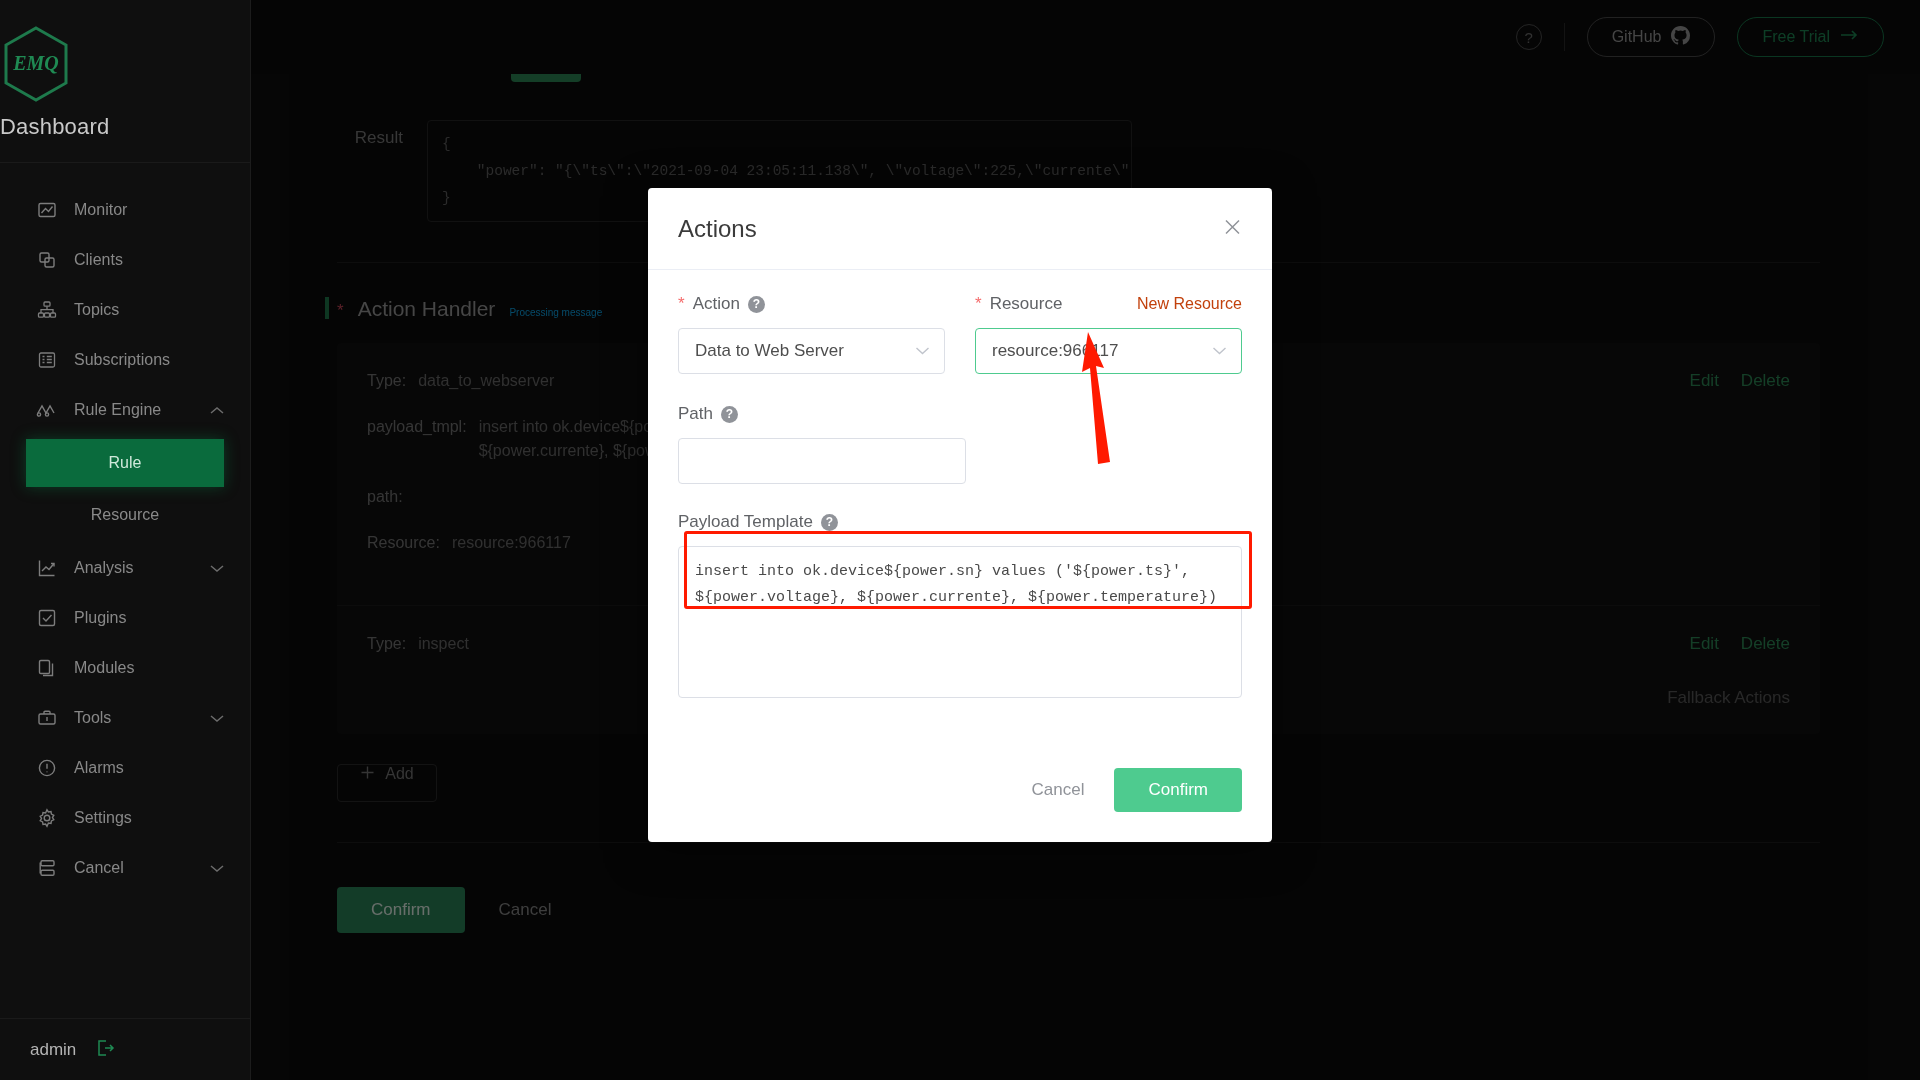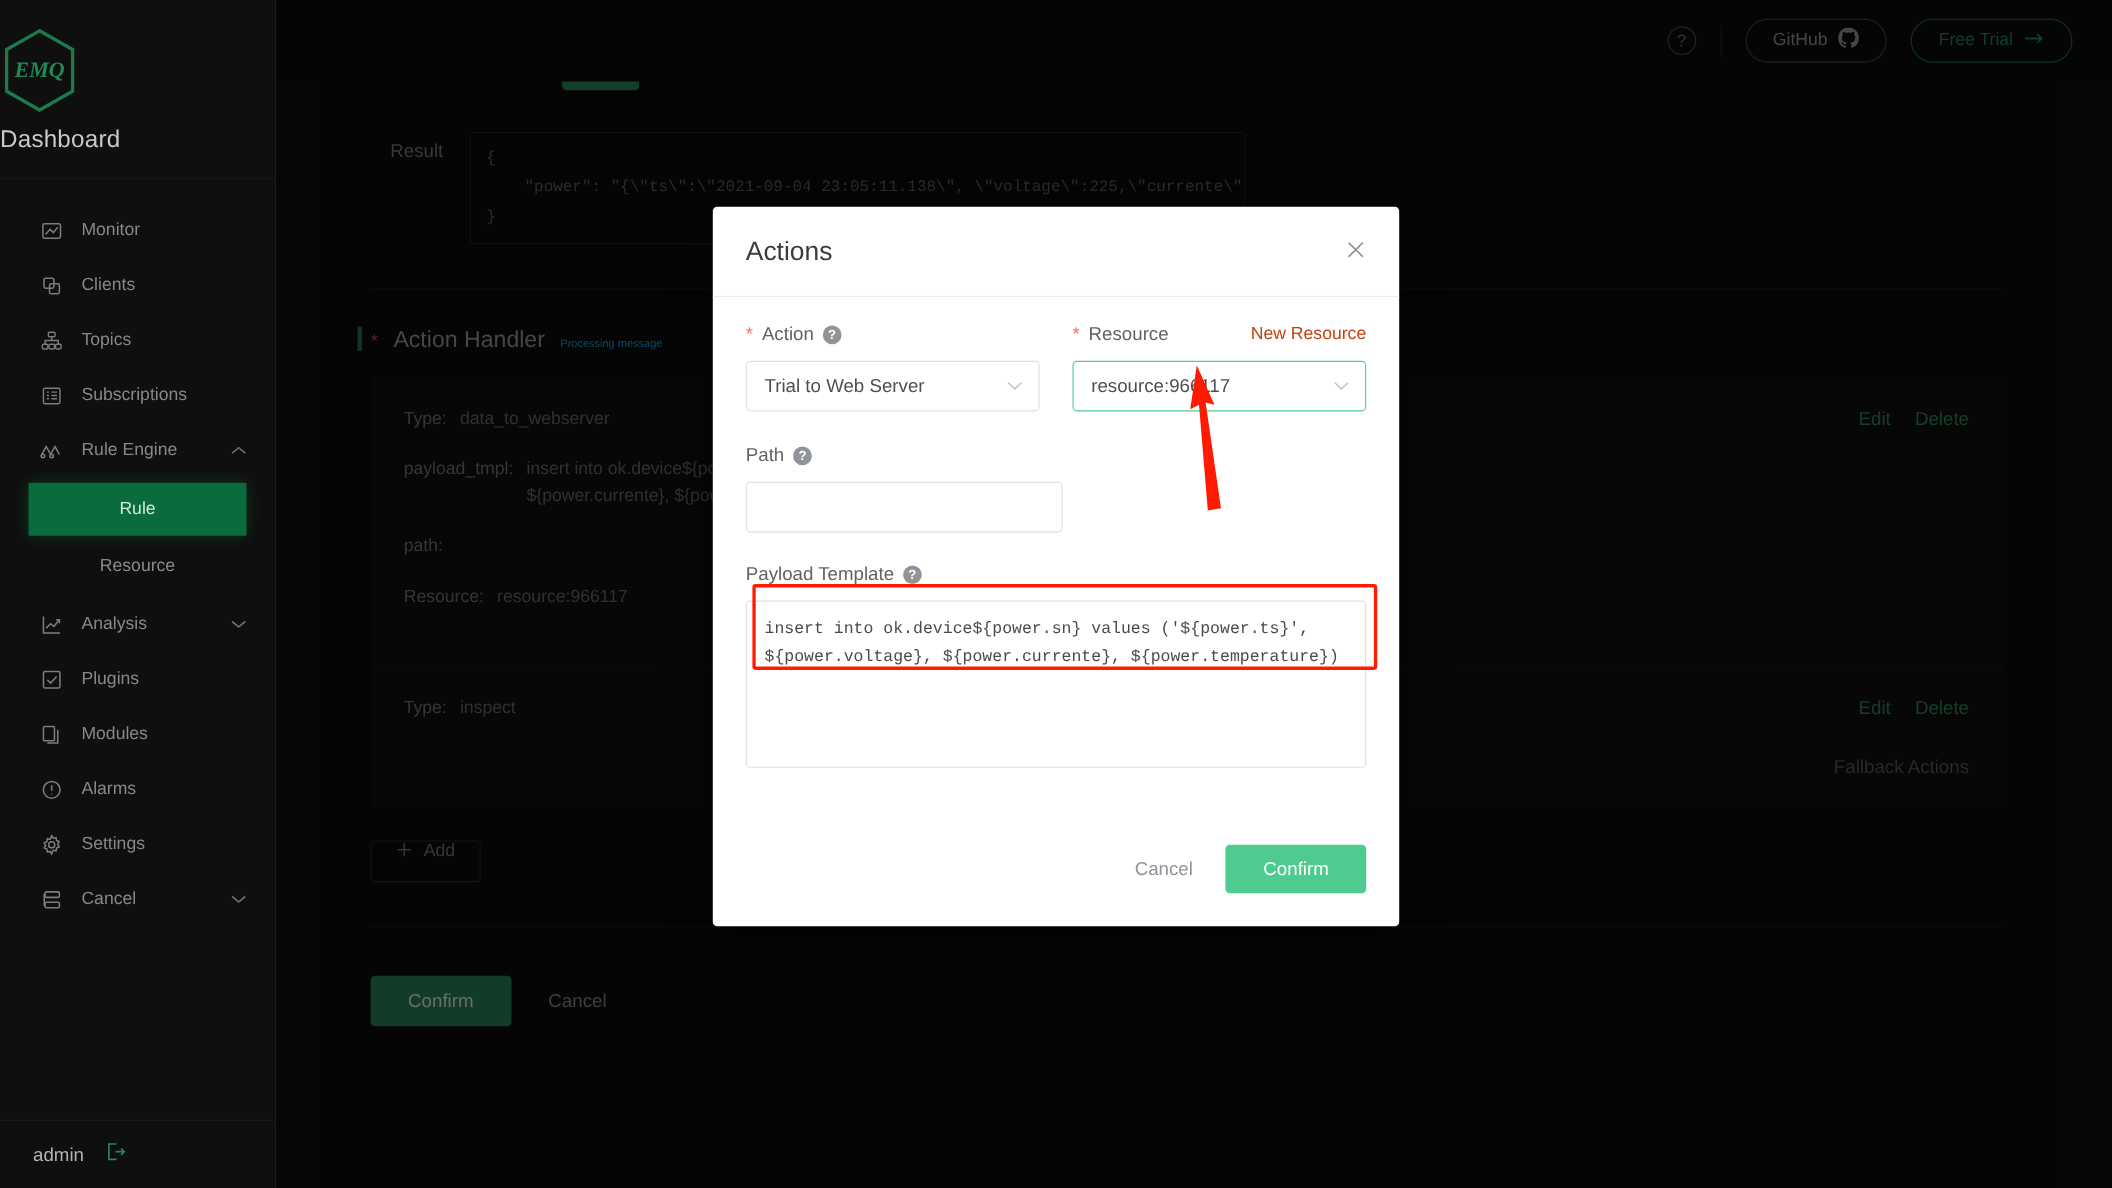--- a/index.html
+++ b/index.html
@@ -349,20 +349,35 @@
       <div class="nav-item">
         <span class="ico">
           <svg width="20" height="20" viewBox="0 0 20 20" fill="none" stroke="currentColor" stroke-width="1.4">
             <rect x="2.5" y="2.5" width="10" height="13" rx="1.3"></rect>
             <path d="M15.5 5.5v12H6"></path>
           </svg>
         </span>
         <span>Modules</span>
       </div>
 
+      <div class="nav-item">
+        <span class="ico">
+          <svg width="20" height="20" viewBox="0 0 20 20" fill="none" stroke="currentColor" stroke-width="1.4">
+            <rect x="2" y="6" width="16" height="10" rx="1.5"></rect>
+            <path d="M7 6V4.2a1 1 0 011-1h4a1 1 0 011 1V6"></path>
+            <path d="M10 9v4"></path>
+          </svg>
+        </span>
+        <span>Tools</span>
+        <span class="chev">
+          <svg width="14" height="9" viewBox="0 0 14 9" fill="none" stroke="currentColor" stroke-width="1.5">
+              <path d="M1 2l6 5 6-5"></path>
+            </svg>
+        </span>
+      </div>
 
       <div class="nav-item">
         <span class="ico">
           <svg width="20" height="20" viewBox="0 0 20 20" fill="none" stroke="currentColor" stroke-width="1.4">
             <circle cx="10" cy="10" r="7.6"></circle>
             <path d="M10 5.8v5M10 13.6v.6"></path>
           </svg>
         </span>
         <span>Alarms</span>
       </div>
@@ -519,21 +534,21 @@
     <div class="modal-body">
       <div class="frow">
 
         <div class="fgroup">
           <div class="flabel">
             <span class="star">*</span>
             <span>Action</span>
             <span class="qmark">?</span>
           </div>
           <div class="select">
-            <span>Trial to Web Server</span>
+            <span>Data to Web Server</span>
             <span class="caret">
               <svg width="15" height="10" viewBox="0 0 15 10" fill="none" stroke="currentColor" stroke-width="1.4">
                   <path d="M1.5 2l6 5.5L13.5 2"></path>
                 </svg>
             </span>
           </div>
         </div>
 
         <div class="fgroup">
           <div class="flabel">

